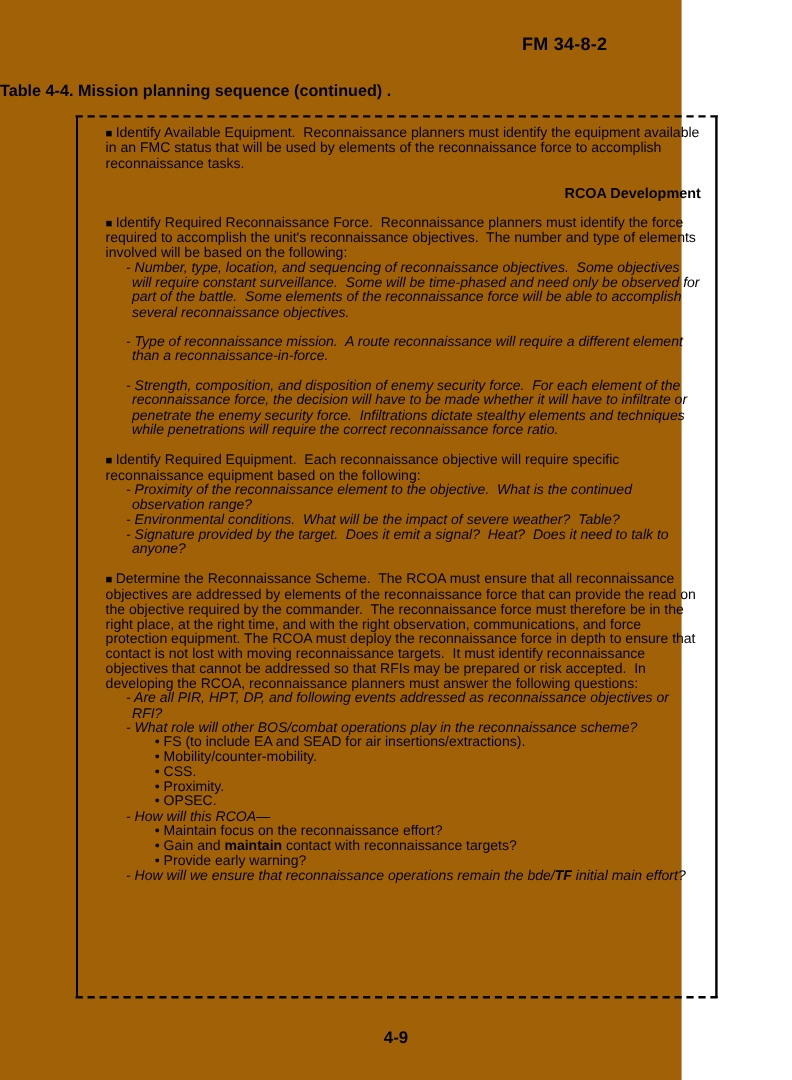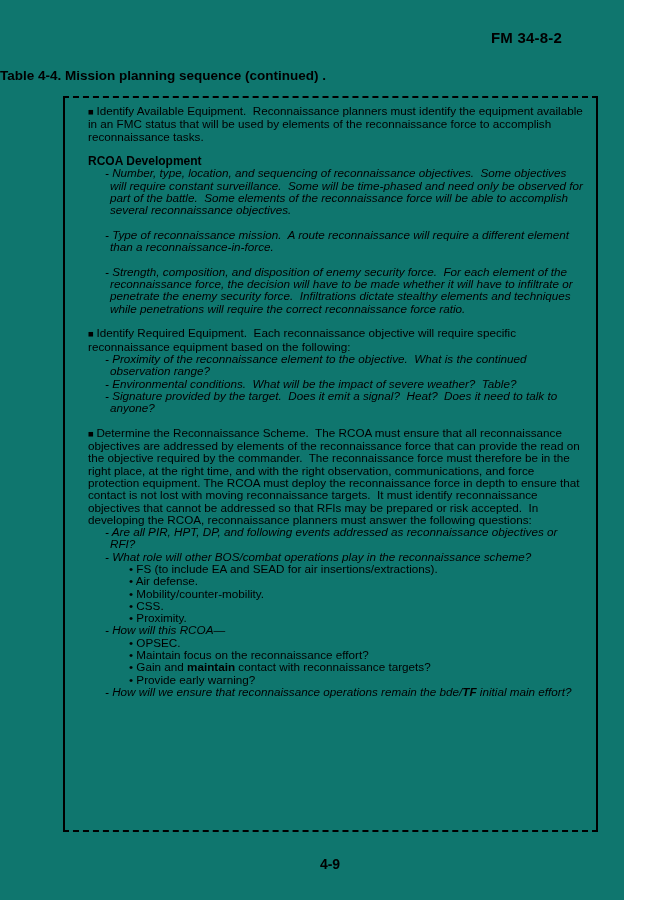--- a/index.html
+++ b/index.html
@@ -2,21 +2,21 @@
 <html><head>
 <meta charset="utf-8">
 <style>
   html,body{margin:0;padding:0;background:#ffffff;}
   body{
     width:660px;height:900px;position:relative;
     font-family:"Liberation Sans","DejaVu Sans",sans-serif;
     color:#000;
     -webkit-font-smoothing:antialiased;
   }
-  .page{position:absolute;inset:0;width:624px;height:900px;background:#0f766e;}
+  .page{position:absolute;inset:0;width:568px;height:900px;background:#a16207;}
   .doc-ref{
     position:absolute;top:29px;right:62px;
     font-weight:bold;font-size:15px;letter-spacing:0.2px;
   }
   .table-title{
     position:absolute;top:68px;left:0;width:660px;
     font-weight:bold;font-size:13.5px;
   }
   .table-box{
     position:absolute;left:63px;top:96px;width:535px;height:736px;
@@ -24,55 +24,55 @@
     border-left:2px solid #000;border-right:2px solid #000;
     border-top:2px dashed #000;border-bottom:2px dashed #000;
     padding:7px 12px 0 23px;
     overflow:hidden;
   }
   .block{
     font-size:11.7px;line-height:12.3px;
     white-space:pre-wrap;
   }
   .block.gap{margin-top:12.3px;}
-  .block.heading{font-weight:bold;font-size:12px;}
+  .block.heading{font-weight:bold;font-size:12px;text-align:right;}
   .block.dash{padding-left:22px;text-indent:-5px;font-style:italic;}
   .block.dot{padding-left:46px;text-indent:-5px;}
   .bullet-glyph{font-size:9.5px;}
   .b{font-weight:bold;}
   .page-number{
     position:absolute;top:856px;left:0;width:660px;
     text-align:center;font-weight:bold;font-size:14px;
   }
 </style>
 </head>
 <body>
 
 <div class="page">
   <div class="doc-ref">FM 34-8-2</div>
   <div class="table-title">Table 4-4. Mission planning sequence (continued) .</div>
   <div class="table-box">
       <div class="block bullet"><span class="marker bullet-glyph">■ </span><span>Identify Available Equipment.  Reconnaissance planners must identify the equipment available in an FMC status that will be used by elements of the reconnaissance force to accomplish reconnaissance tasks.</span></div>
       <div class="block heading gap"><span>RCOA Development</span></div>
+      <div class="block bullet gap"><span class="marker bullet-glyph">■ </span><span>Identify Required Reconnaissance Force.  Reconnaissance planners must identify the force required to accomplish the unit's reconnaissance objectives.  The number and type of elements involved will be based on the following:</span></div>
       <div class="block dash"><span class="marker">- </span><span>Number, type, location, and sequencing of reconnaissance objectives.  Some objectives will require constant surveillance.  Some will be time-phased and need only be observed for part of the battle.  Some elements of the reconnaissance force will be able to accomplish several reconnaissance objectives.</span></div>
       <div class="block dash gap"><span class="marker">- </span><span>Type of reconnaissance mission.  A route reconnaissance will require a different element than a reconnaissance-in-force.</span></div>
       <div class="block dash gap"><span class="marker">- </span><span>Strength, composition, and disposition of enemy security force.  For each element of the reconnaissance force, the decision will have to be made whether it will have to infiltrate or penetrate the enemy security force.  Infiltrations dictate stealthy elements and techniques while penetrations will require the correct reconnaissance force ratio.</span></div>
       <div class="block bullet gap"><span class="marker bullet-glyph">■ </span><span>Identify Required Equipment.  Each reconnaissance objective will require specific reconnaissance equipment based on the following:</span></div>
       <div class="block dash"><span class="marker">- </span><span>Proximity of the reconnaissance element to the objective.  What is the continued observation range?</span></div>
       <div class="block dash"><span class="marker">- </span><span>Environmental conditions.  What will be the impact of severe weather?  Table?</span></div>
       <div class="block dash"><span class="marker">- </span><span>Signature provided by the target.  Does it emit a signal?  Heat?  Does it need to talk to anyone?</span></div>
       <div class="block bullet gap"><span class="marker bullet-glyph">■ </span><span>Determine the Reconnaissance Scheme.  The RCOA must ensure that all reconnaissance objectives are addressed by elements of the reconnaissance force that can provide the read on the objective required by the commander.  The reconnaissance force must therefore be in the right place, at the right time, and with the right observation, communications, and force protection equipment. The RCOA must deploy the reconnaissance force in depth to ensure that contact is not lost with moving reconnaissance targets.  It must identify reconnaissance objectives that cannot be addressed so that RFIs may be prepared or risk accepted.  In developing the RCOA, reconnaissance planners must answer the following questions:</span></div>
       <div class="block dash"><span class="marker">- </span><span>Are all PIR, HPT, DP, and following events addressed as reconnaissance objectives or RFI?</span></div>
       <div class="block dash"><span class="marker">- </span><span>What role will other BOS/combat operations play in the reconnaissance scheme?</span></div>
       <div class="block dot"><span class="marker">• </span><span>FS (to include EA and SEAD for air insertions/extractions).</span></div>
-      <div class="block dot"><span class="marker">• </span><span>Air defense.</span></div>
       <div class="block dot"><span class="marker">• </span><span>Mobility/counter-mobility.</span></div>
       <div class="block dot"><span class="marker">• </span><span>CSS.</span></div>
       <div class="block dot"><span class="marker">• </span><span>Proximity.</span></div>
+      <div class="block dot"><span class="marker">• </span><span>OPSEC.</span></div>
       <div class="block dash"><span class="marker">- </span><span>How will this RCOA—</span></div>
-      <div class="block dot"><span class="marker">• </span><span>OPSEC.</span></div>
       <div class="block dot"><span class="marker">• </span><span>Maintain focus on the reconnaissance effort?</span></div>
       <div class="block dot"><span class="marker">• </span><span>Gain and </span><span class="b">maintain</span><span> contact with reconnaissance targets?</span></div>
       <div class="block dot"><span class="marker">• </span><span>Provide early warning?</span></div>
       <div class="block dash"><span class="marker">- </span><span>How will we ensure that reconnaissance operations remain the bde/</span><span class="b">TF</span><span> initial main effort?</span></div>
     </div>
   <div class="page-number">4-9</div>
 </div>
 
 </body></html>

